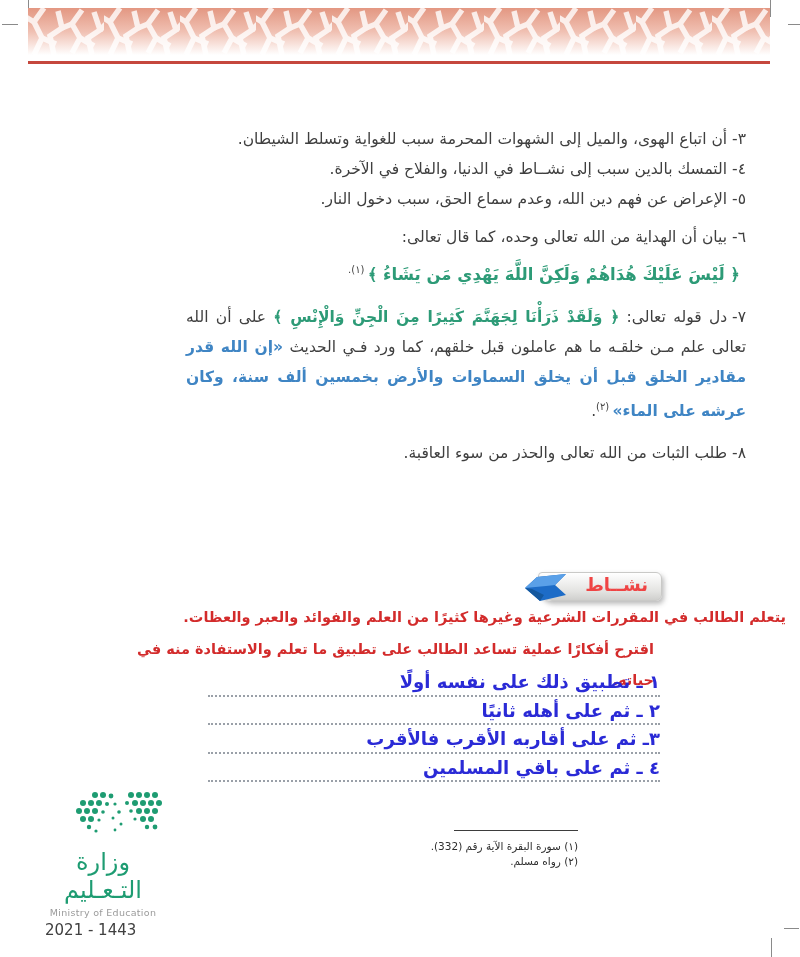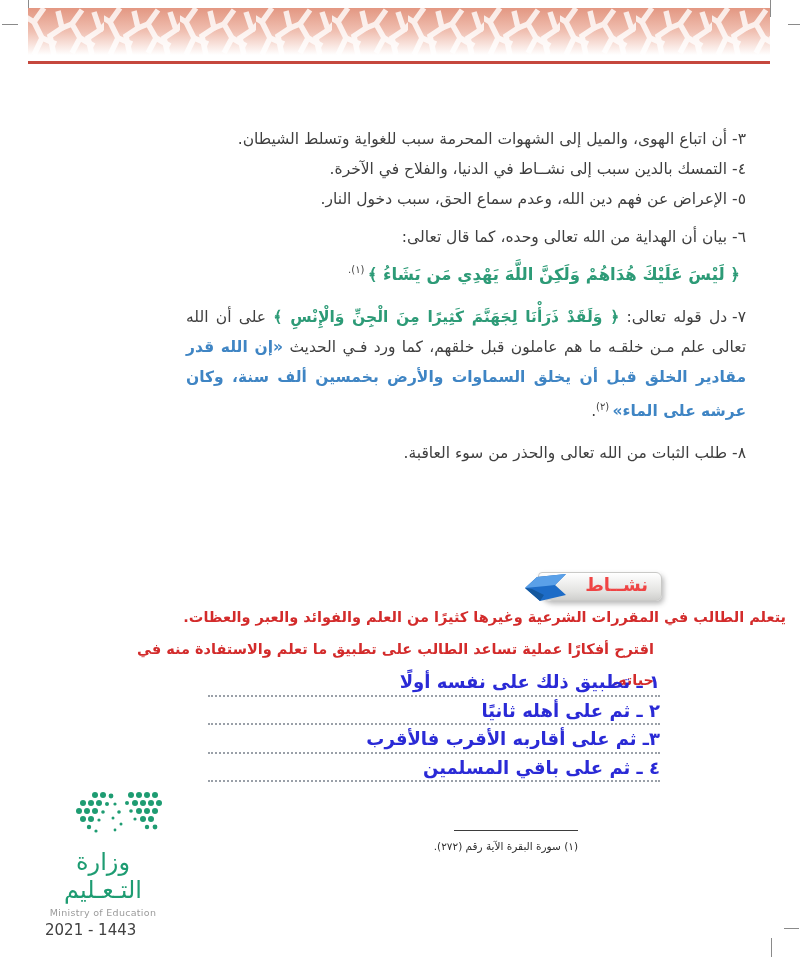--- a/index.html
+++ b/index.html
@@ -188,18 +188,19 @@
       </g>
     </svg>
     <div class="logo-ar" style="color: rgb(30, 156, 114);">وزارة التـعـليم</div>
     <div class="logo-en">Ministry of Education</div>
     <div class="logo-years">2021 - 1443</div>
   </div>
 
   <div class="footnotes">
     <span class="fn-rule"></span>
     <div id="fn-lines">
-        <div class="fn-line">(١) سورة البقرة الآية رقم (٢٧٢).</div>
+        <div class="fn-line">(١) سورة البقرة الآية رقم (332).</div>
+        <div class="fn-line">(٢) رواه مسلم.</div>
       </div>
   </div>
 
 
 </div>
 
 </body></html>

